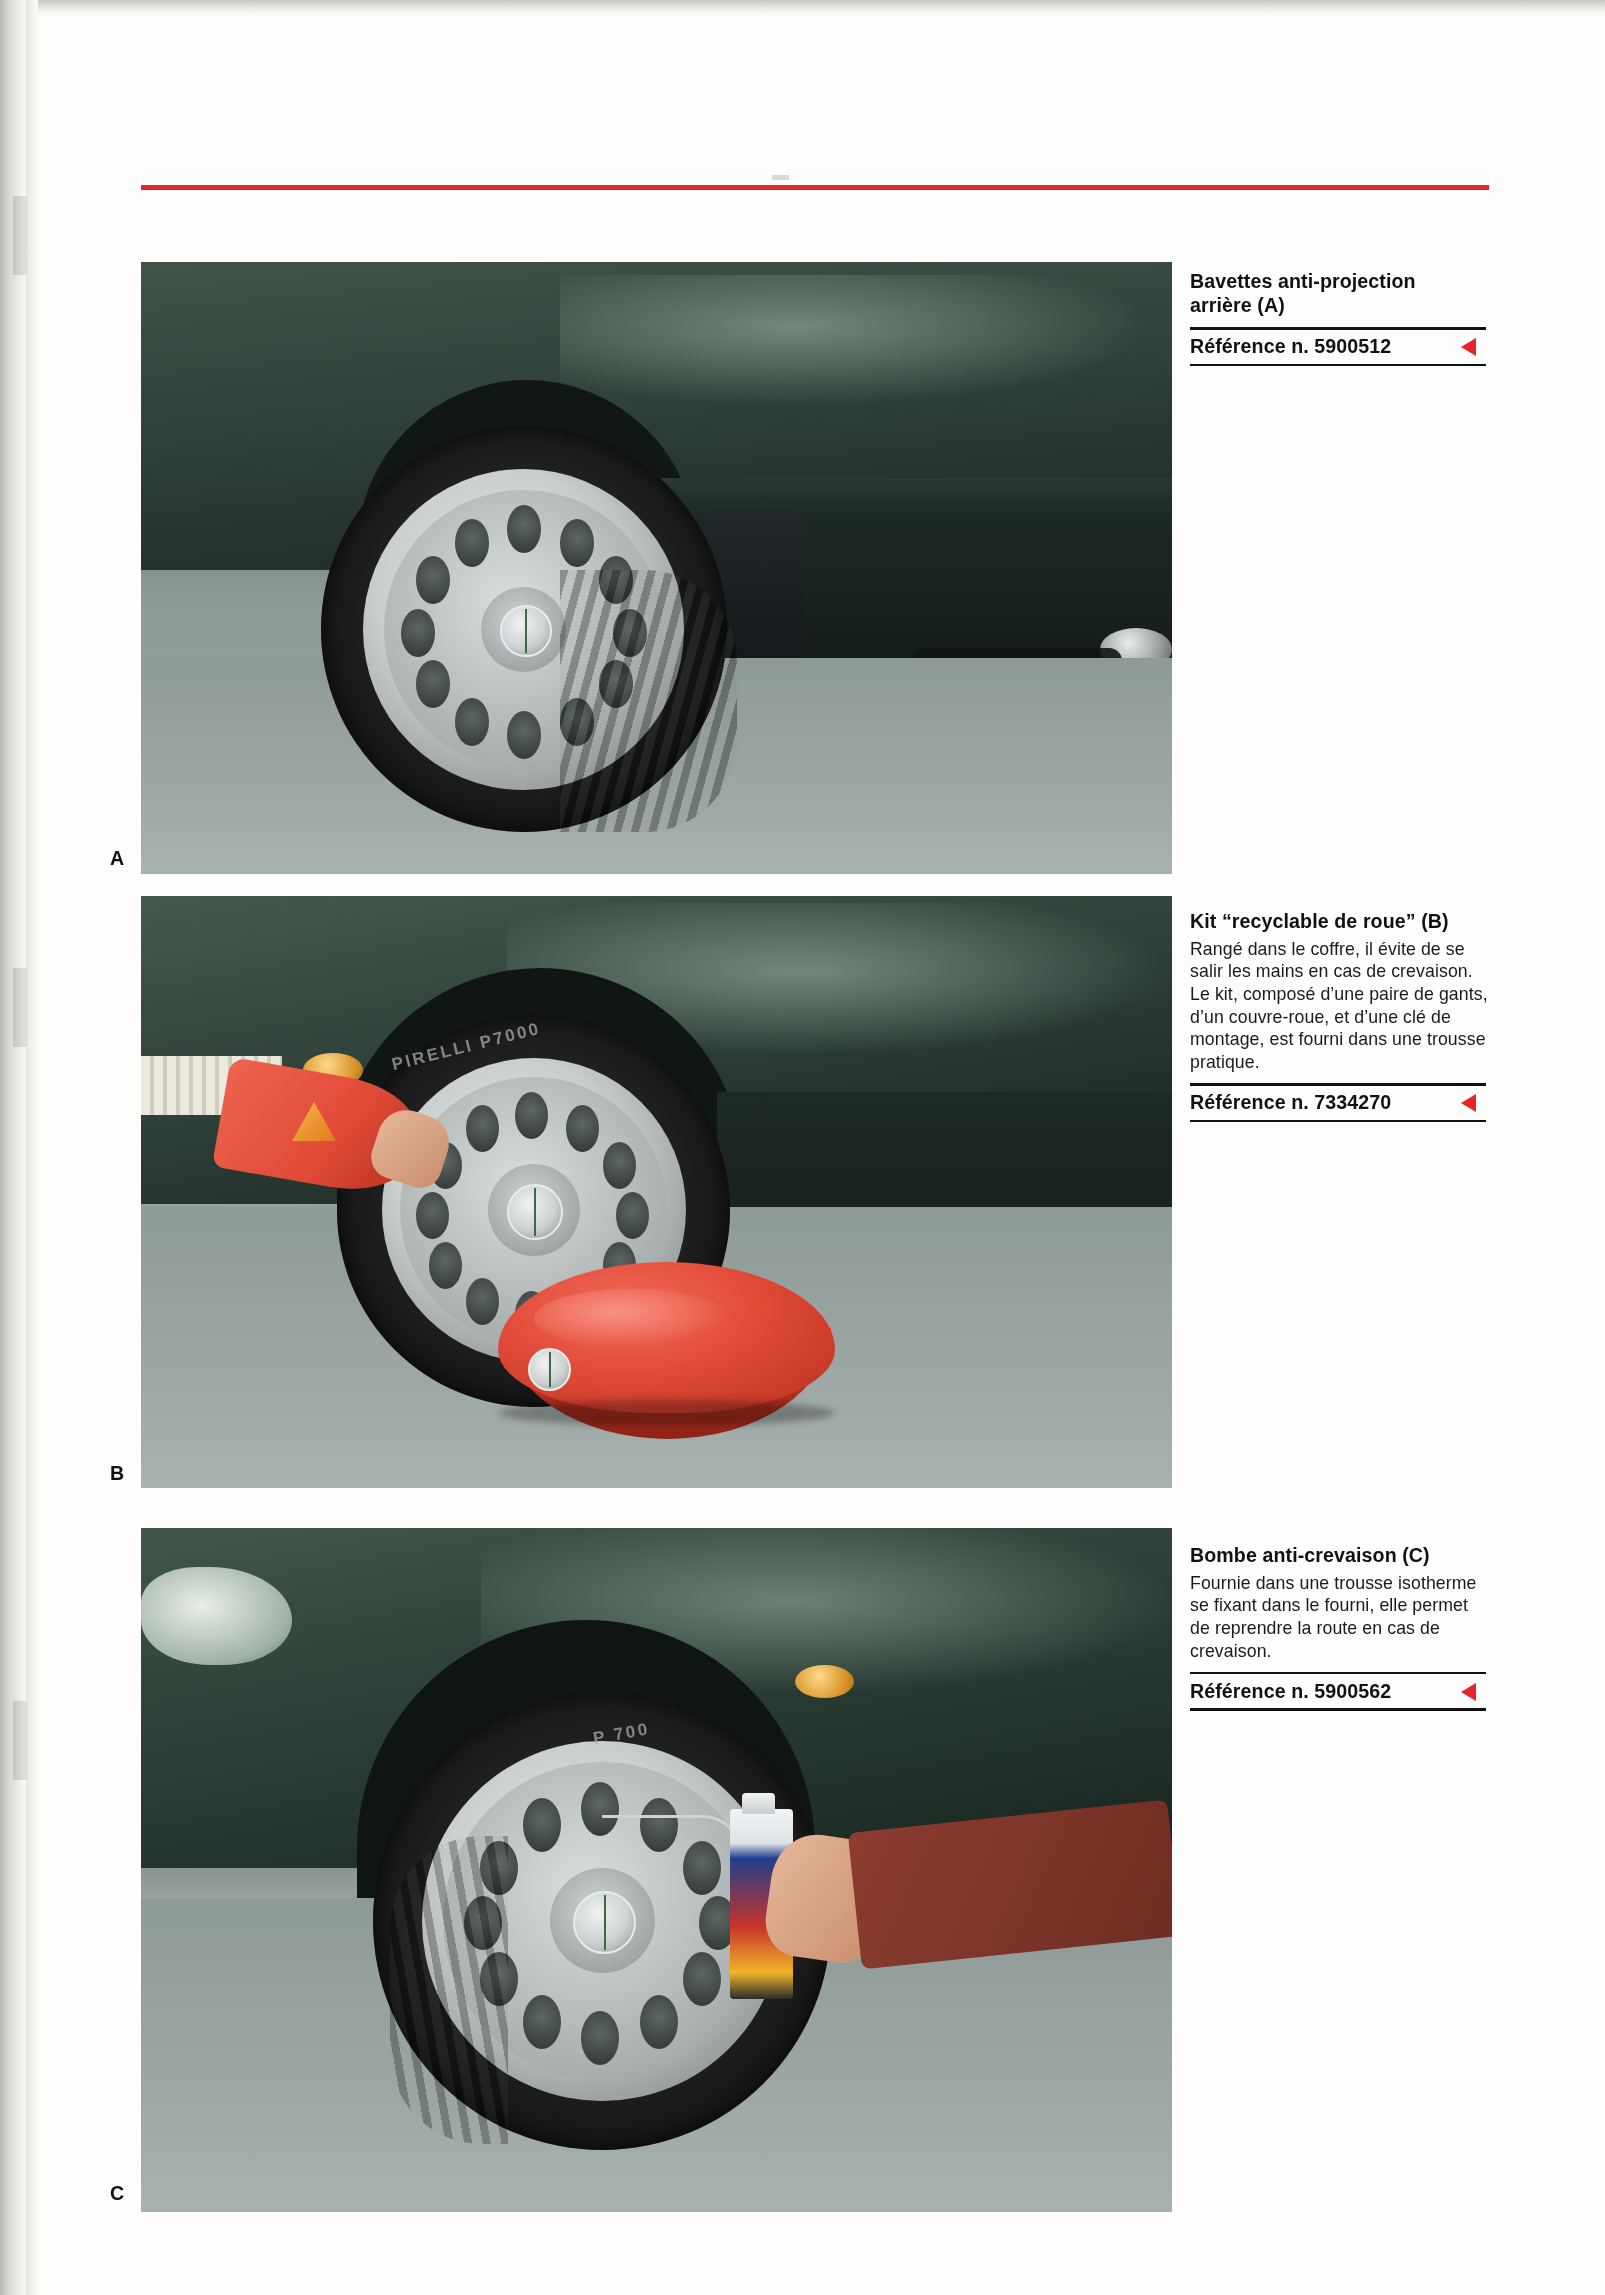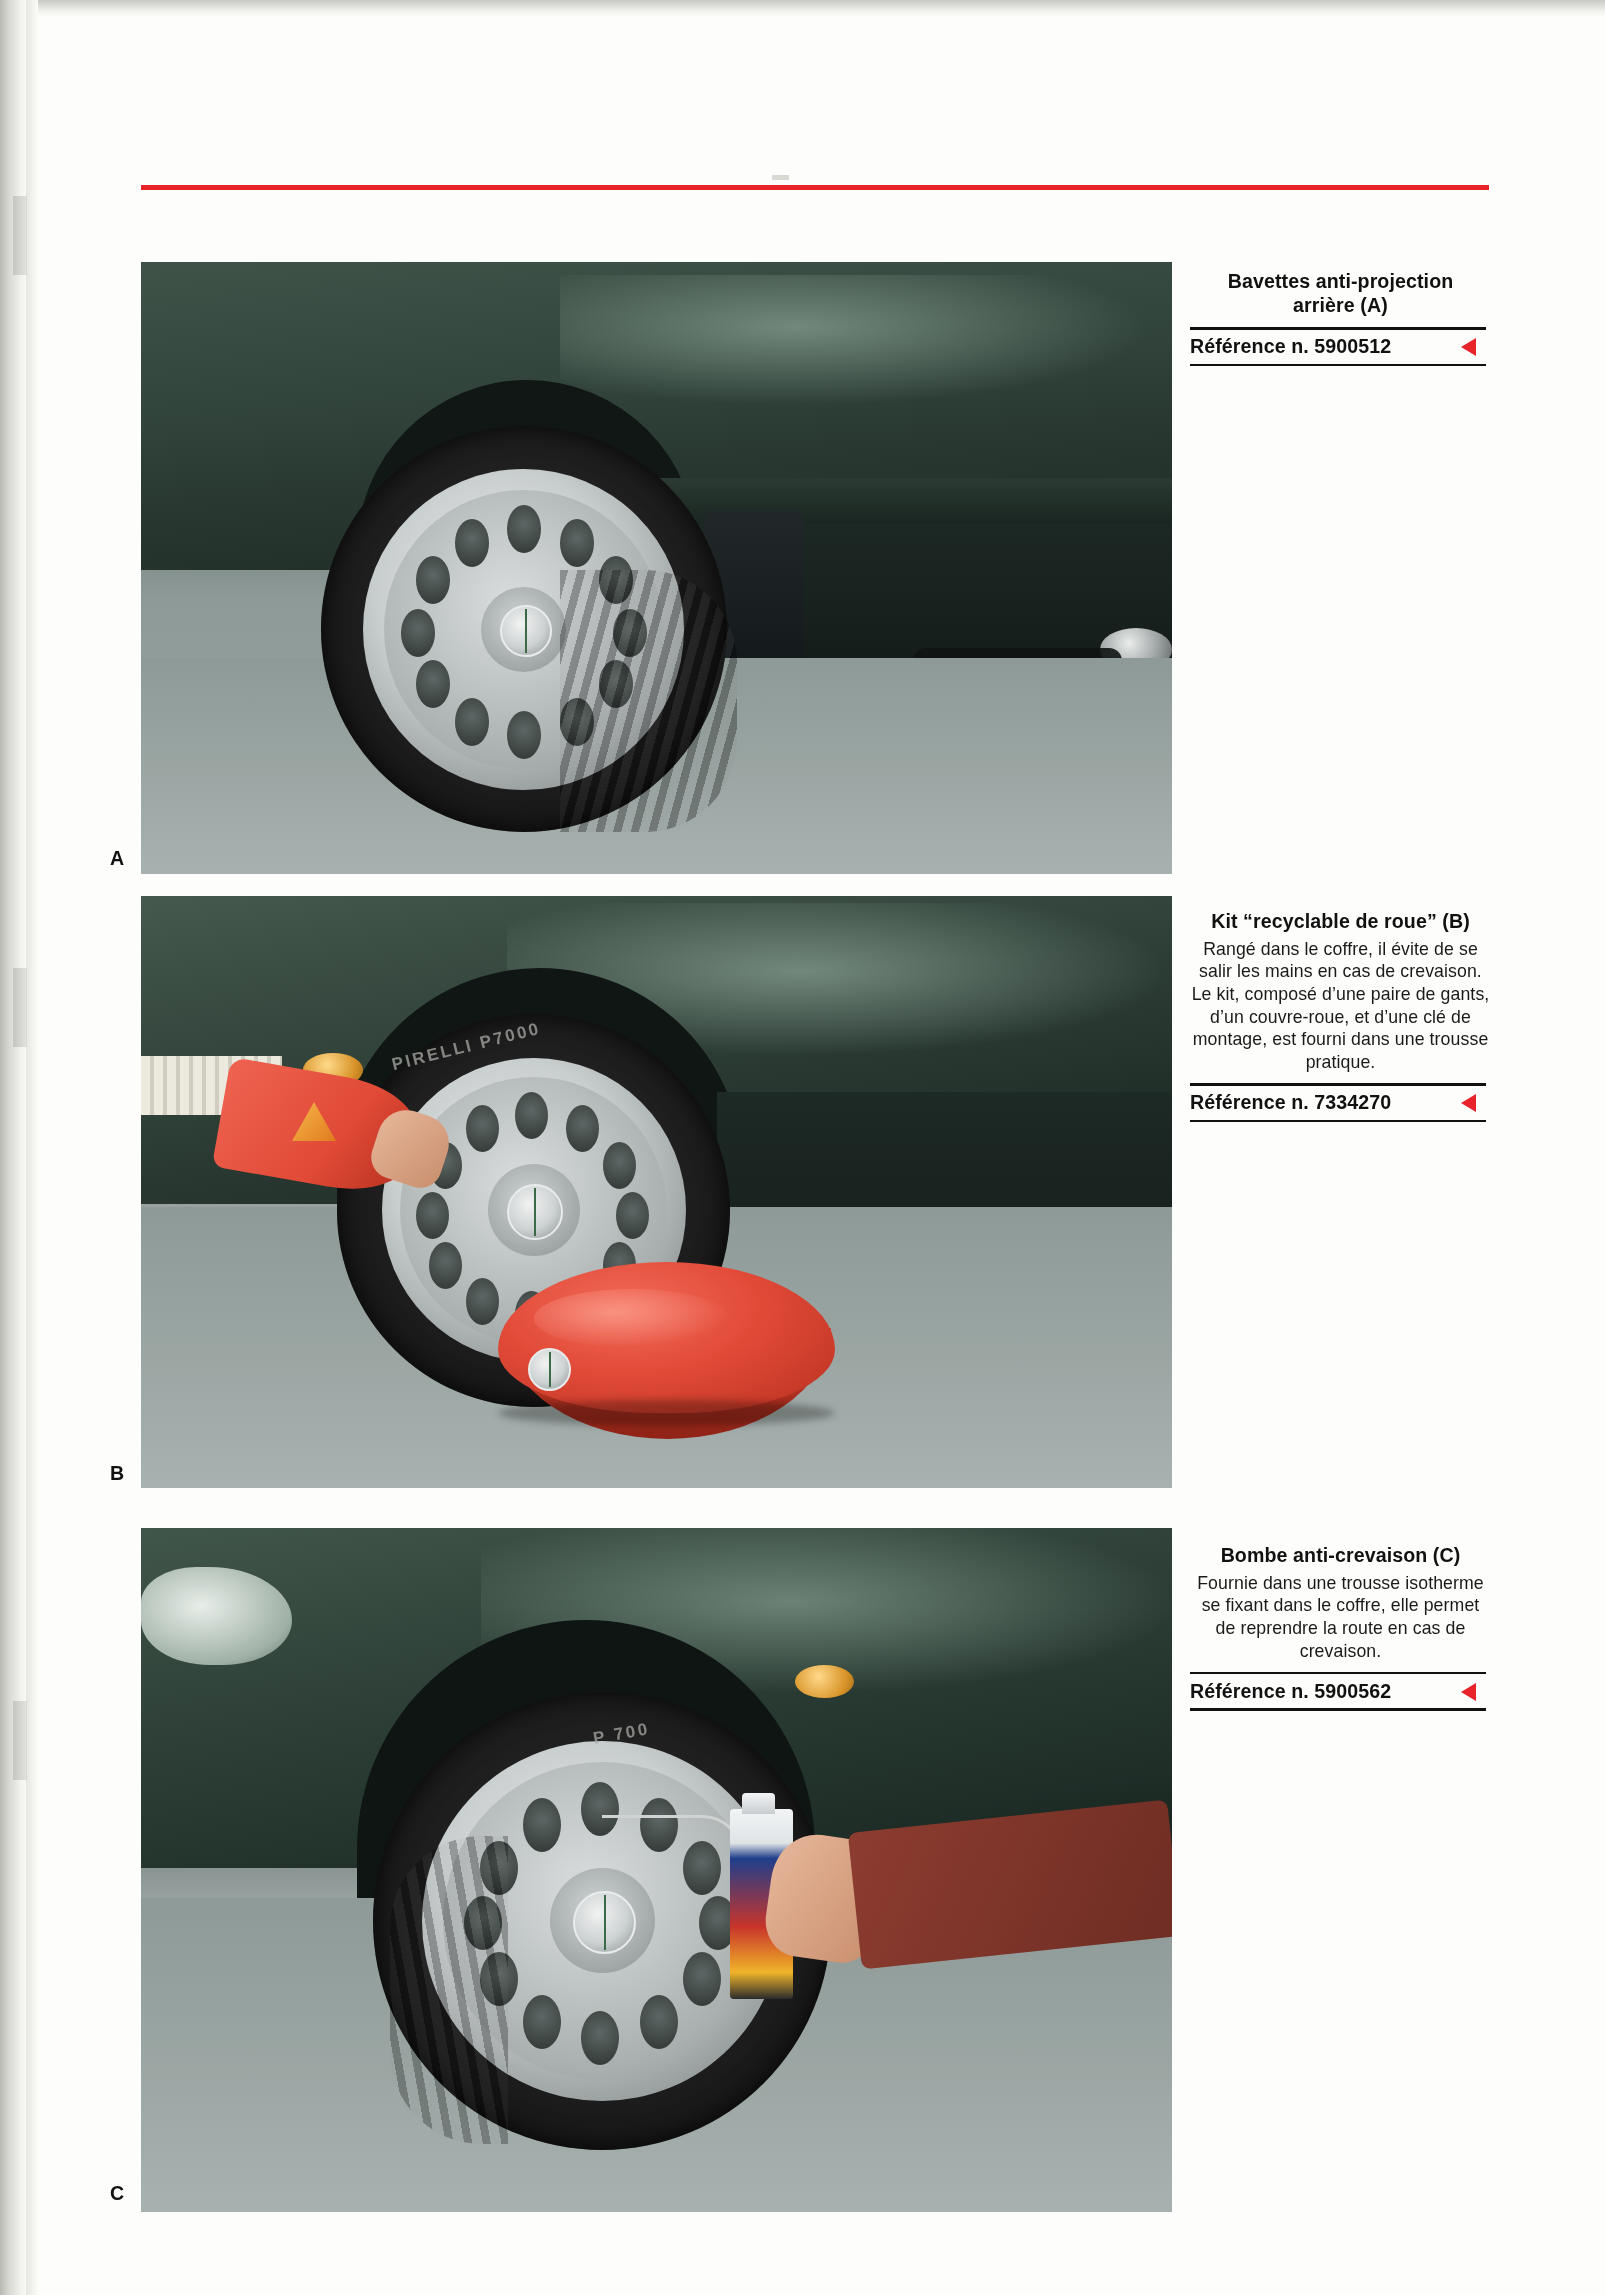--- a/index.html
+++ b/index.html
@@ -206,21 +206,20 @@
     height: 92%;
     background: #3b6b45;
     transform: translateX(-50%);
   }
 
   
   .textcol {
     position: absolute;
     left: 1190px;
     width: 301px;
-    text-align: center;
   }
   .block-title {
     font-family: "Liberation Sans", sans-serif;
     font-weight: bold;
     font-size: 19.6px;
     line-height: 1.22;
     color: #111;
     letter-spacing: 0.1px;
   }
   .block-body {
@@ -451,21 +450,21 @@
         <div class="ref-row">
           <span class="ref-text">Référence n. 7334270</span>
           <span class="ref-arrow"></span>
         </div>
         <div class="ref-rule-bottom"></div>
       </div>
     </div>
 
     <div class="textcol" style="top:1544px;">
       <div class="block-title" style="white-space:pre-line;">Bombe anti-crevaison (C)</div>
-      <div class="block-body">Fournie dans une trousse isotherme se fixant dans le coffre, elle permet de reprendre la route en cas de crevaison.</div>
+      <div class="block-body">Fournie dans une trousse isotherme se fixant dans le fourni, elle permet de reprendre la route en cas de crevaison.</div>
       <div class="ref-wrap">
         <div class="ref-rule"></div>
         <div class="ref-row">
           <span class="ref-text">Référence n. 5900562</span>
           <span class="ref-arrow"></span>
         </div>
         <div class="ref-rule-bottom"></div>
       </div>
     </div>
 

